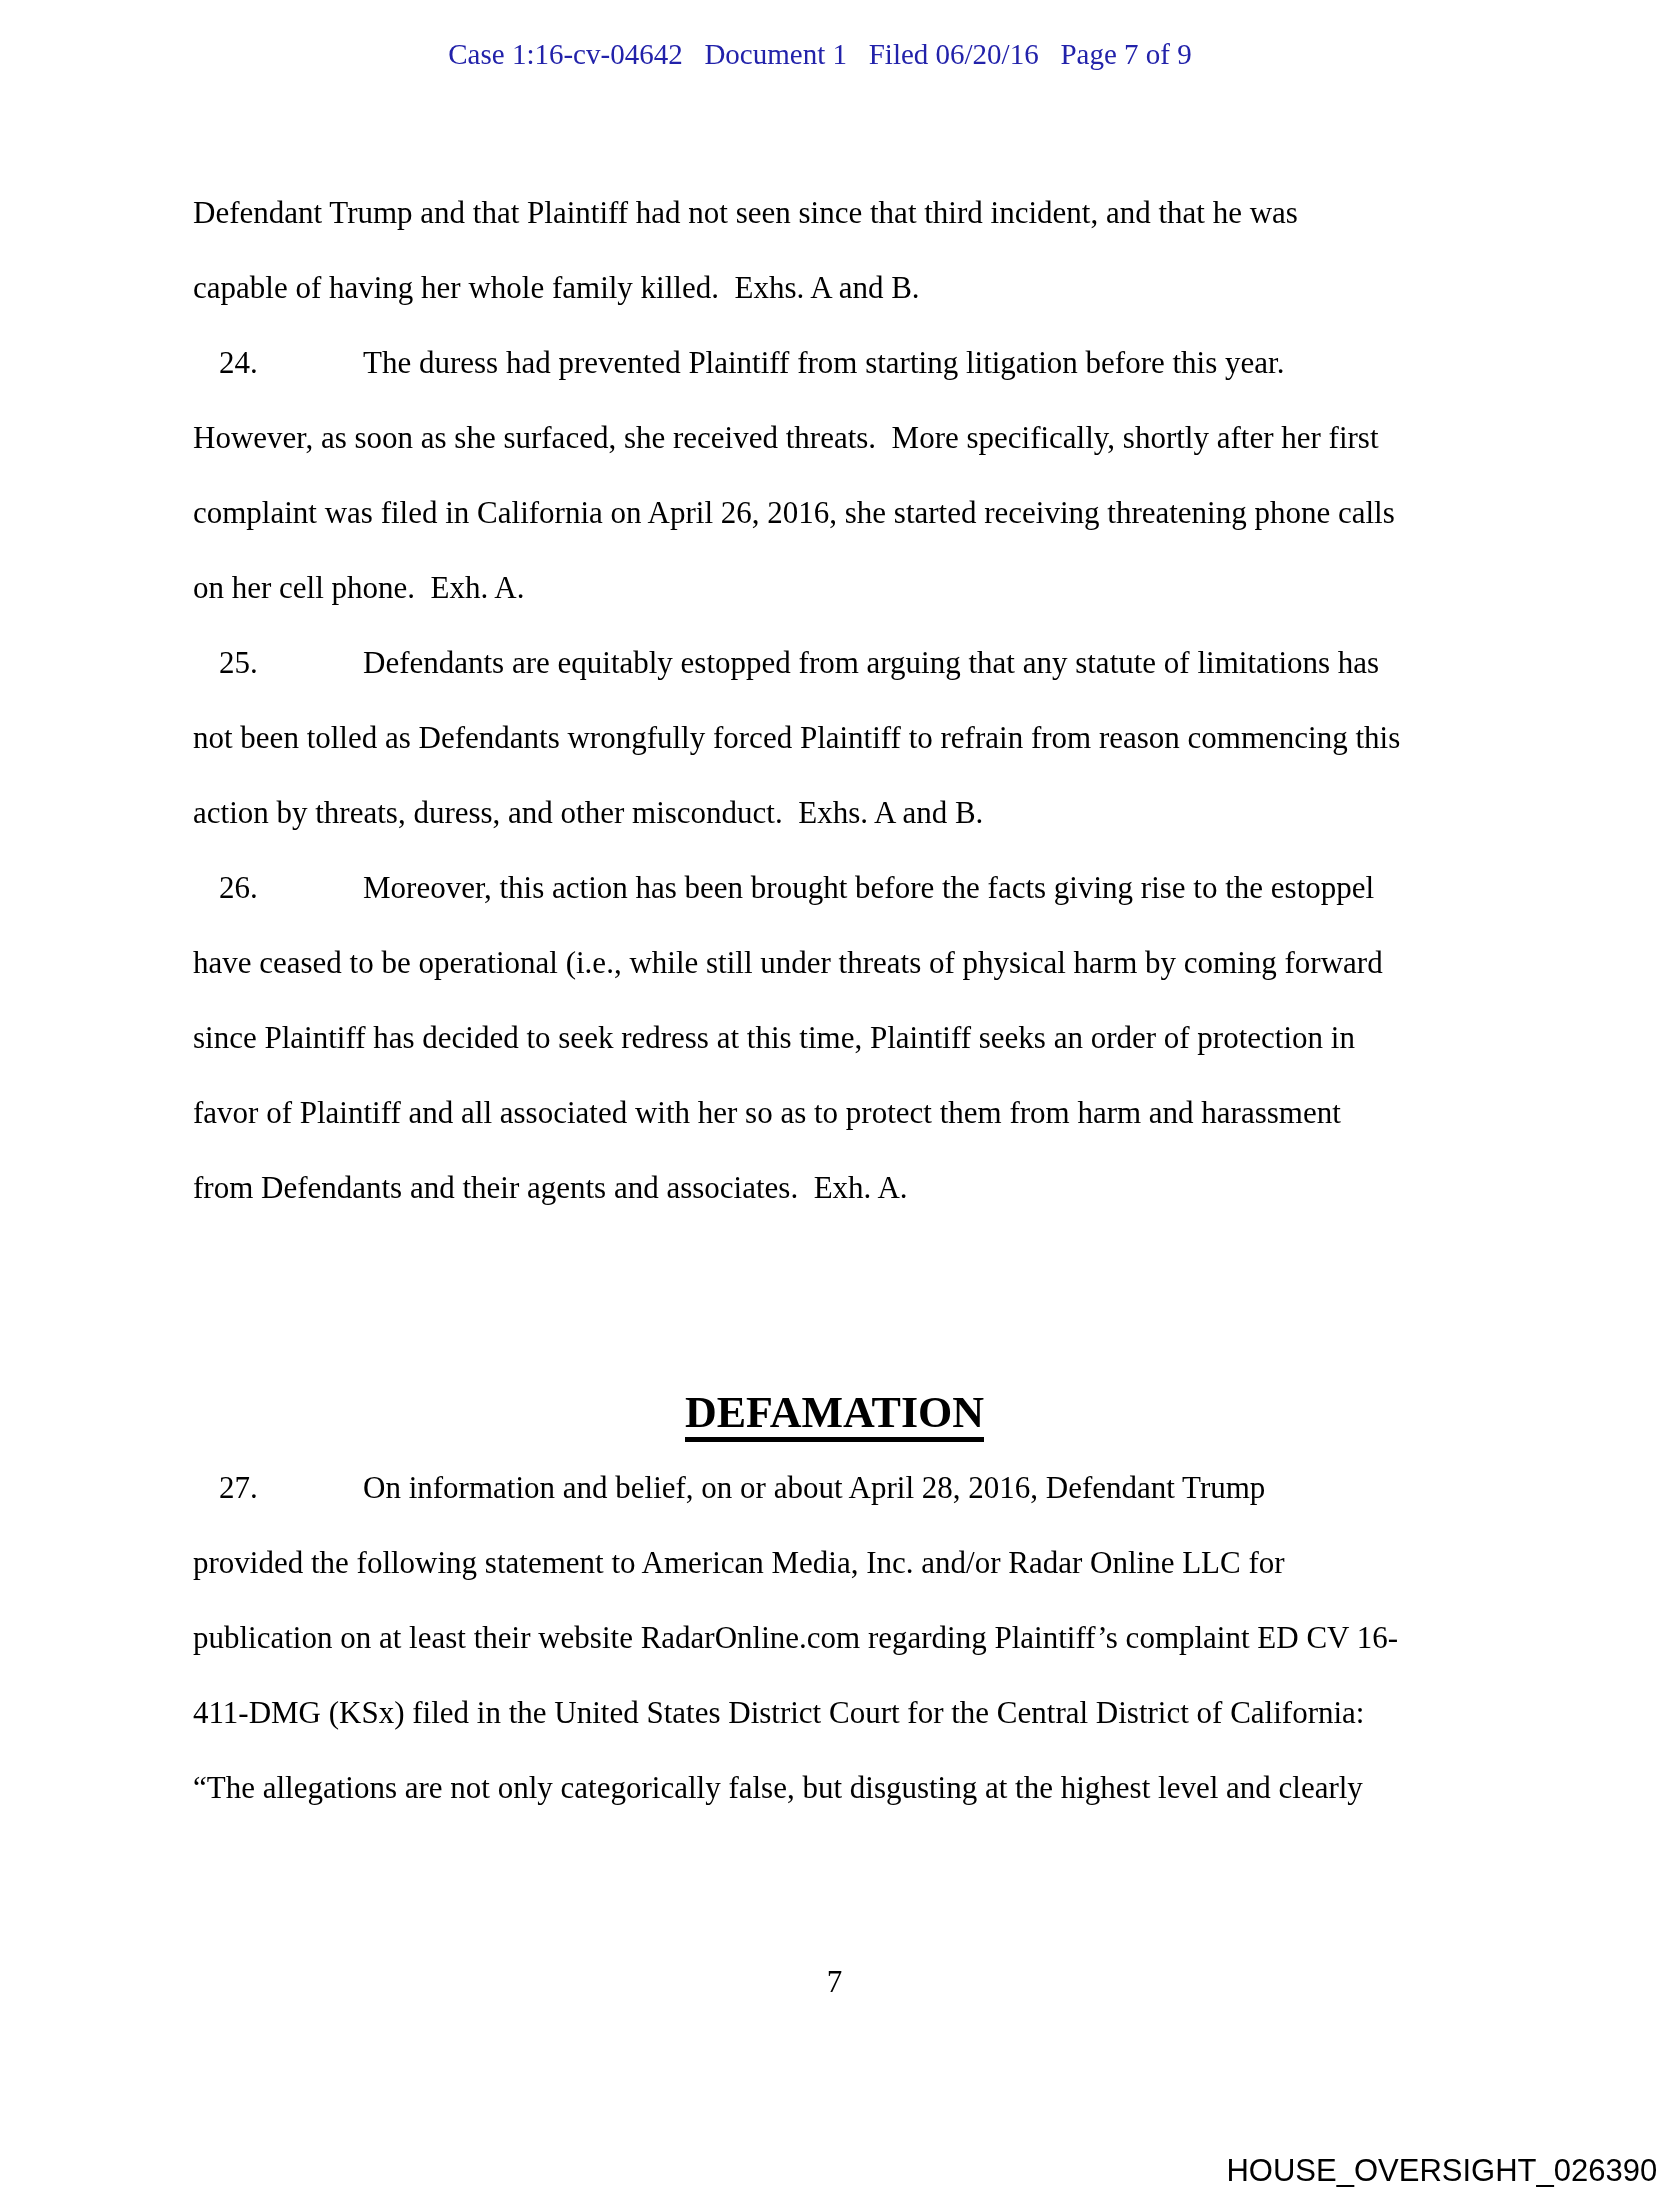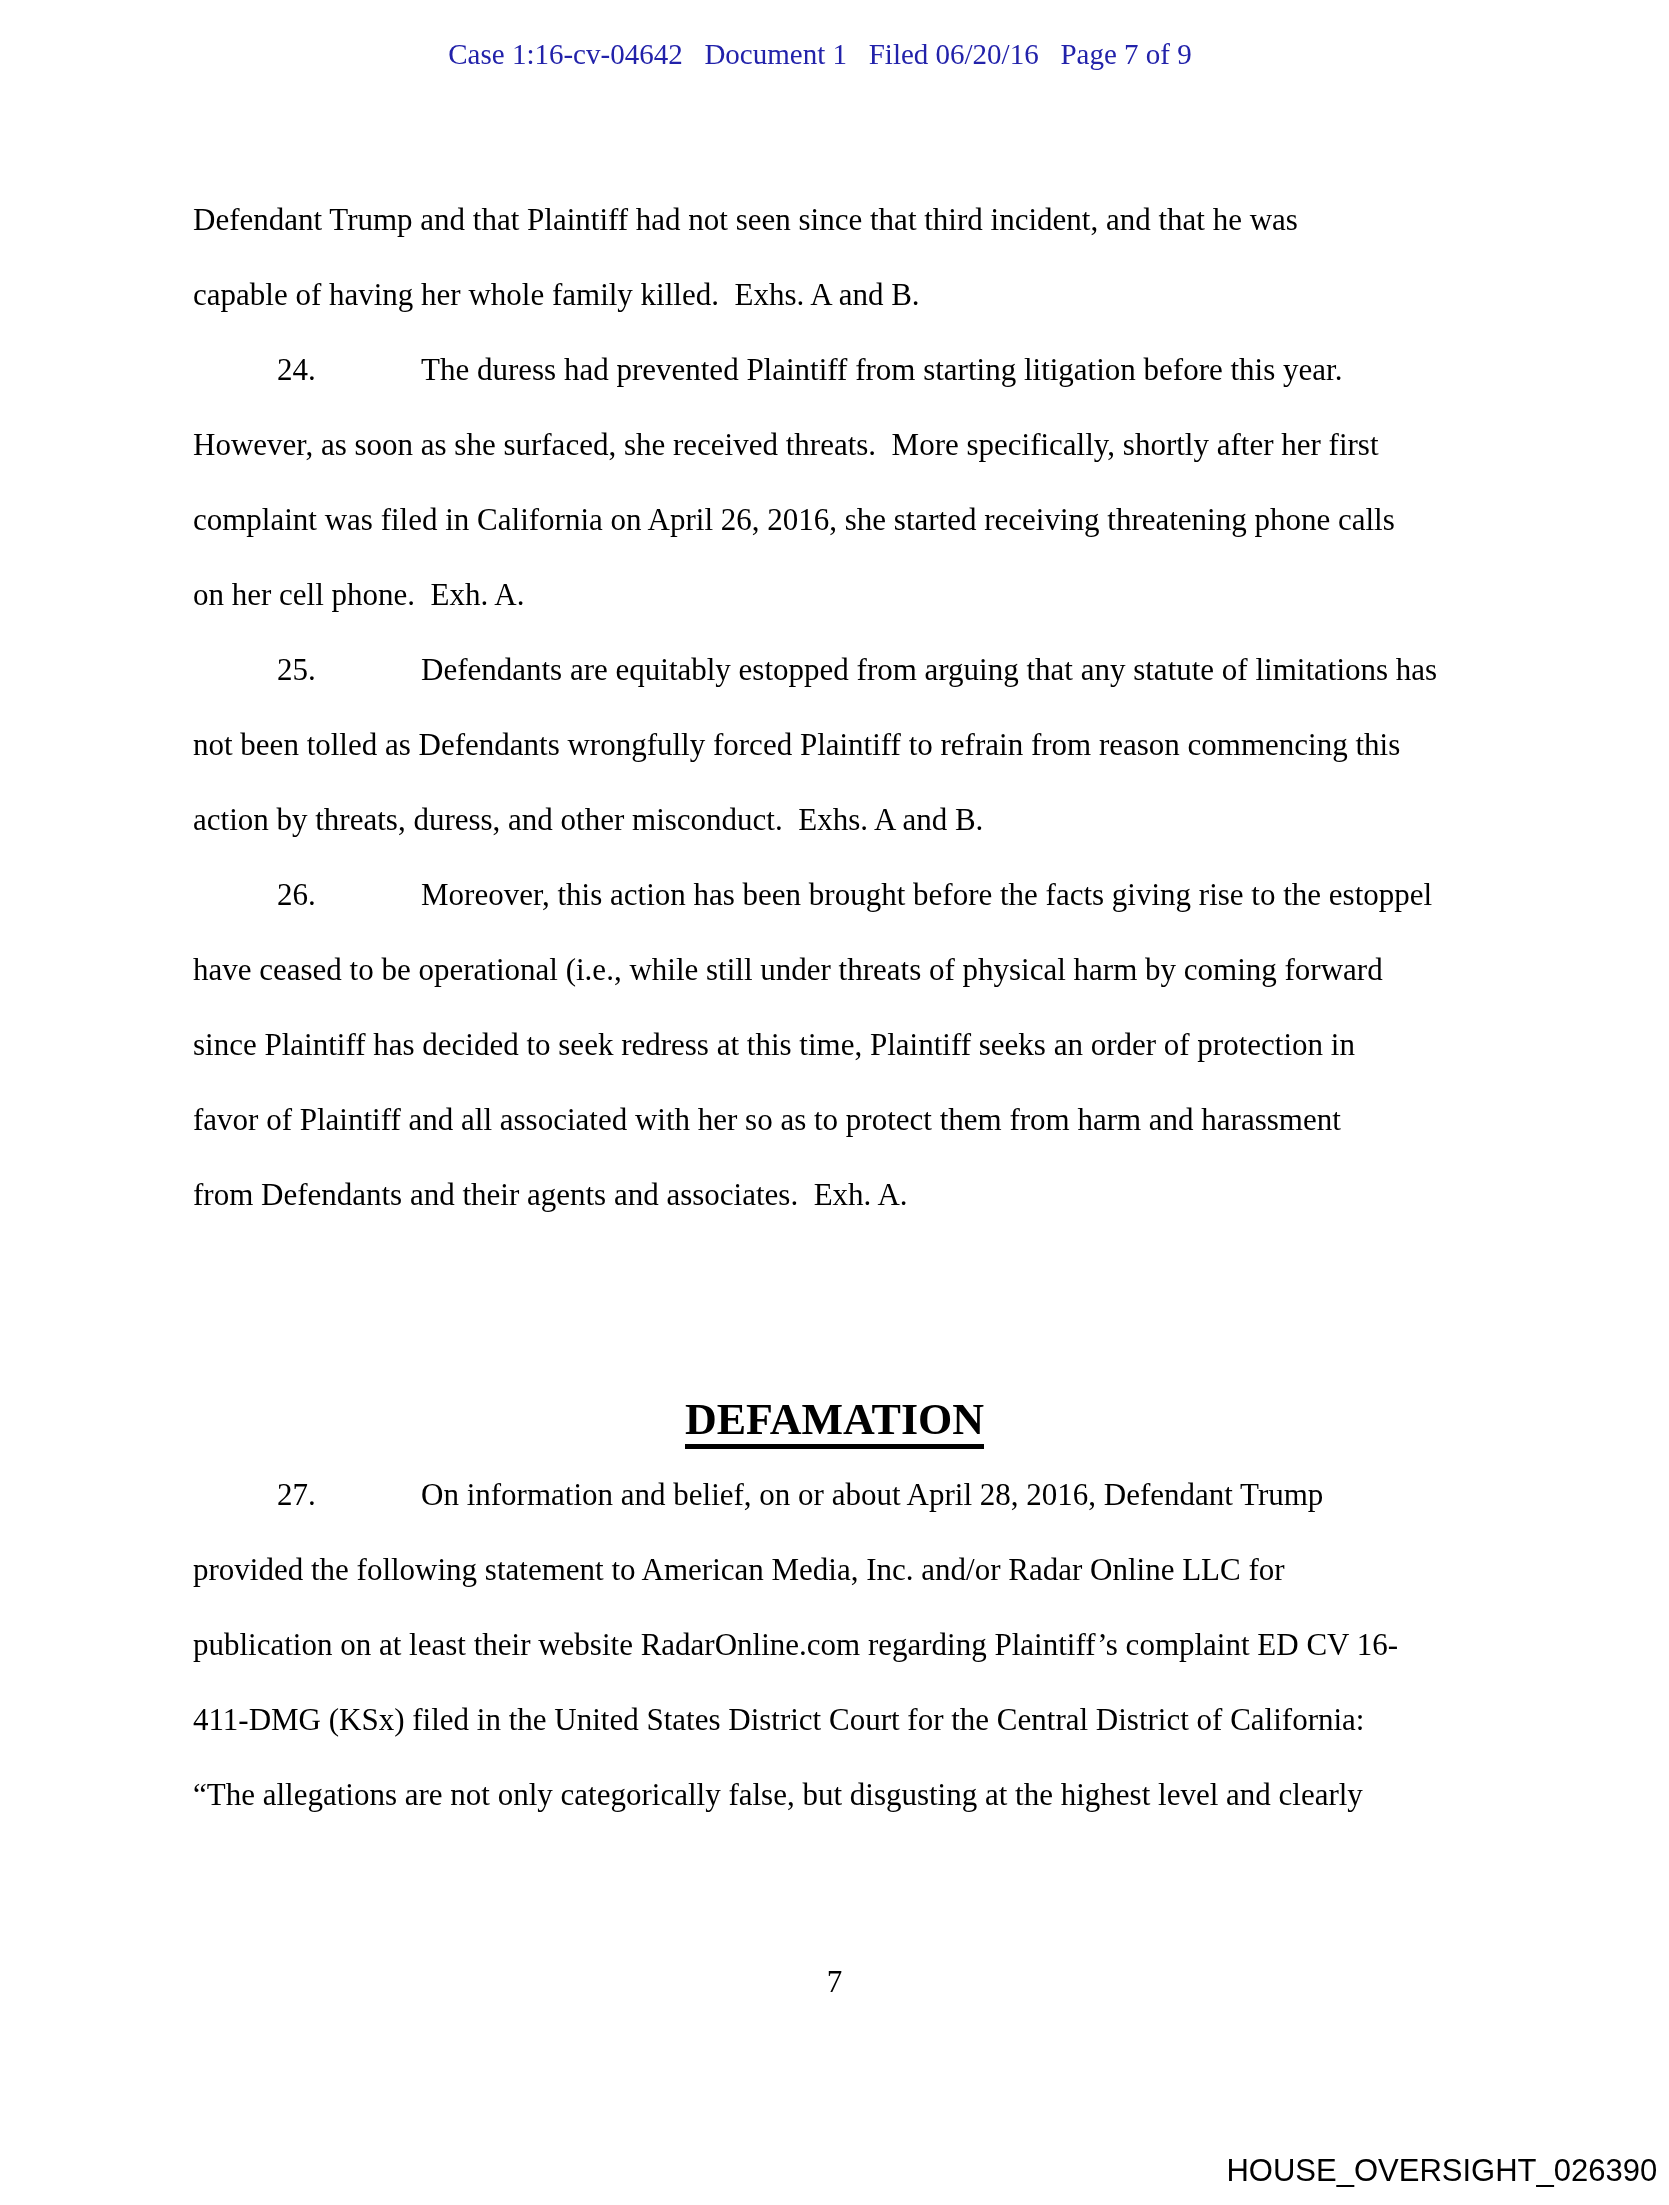--- a/index.html
+++ b/index.html
@@ -22,42 +22,42 @@
     left: 0;
     width: 1640px;
     text-align: center;
     font-family: Liberation Serif, serif;
     font-size: 29px;
     color: var(--header-blue, #2222aa);
     white-space: pre;
   }
   .doc-body {
     position: absolute;
-    top: 182px;
+    top: 175px;
     left: 193px;
     width: 1283px;
   }
   .line {
     height: 75px;
     line-height: 75px;
     font-size: 31px;
     white-space: pre;
   }
   .line.heading {
     text-align: center;
     font-weight: bold;
     font-size: 44px;
   }
   .heading-text {
     border-bottom: 5.9px solid #000;
     padding-bottom: 0;
   }
   .para-num {
     display: inline-block;
-    margin-left: 84px;
+    margin-left: 26px;
     width: 144px;
   }
   .page-number {
     position: absolute;
     top: 1944px;
     left: 0;
     width: 1669px;
     height: 75px;
     line-height: 75px;
     text-align: center;

